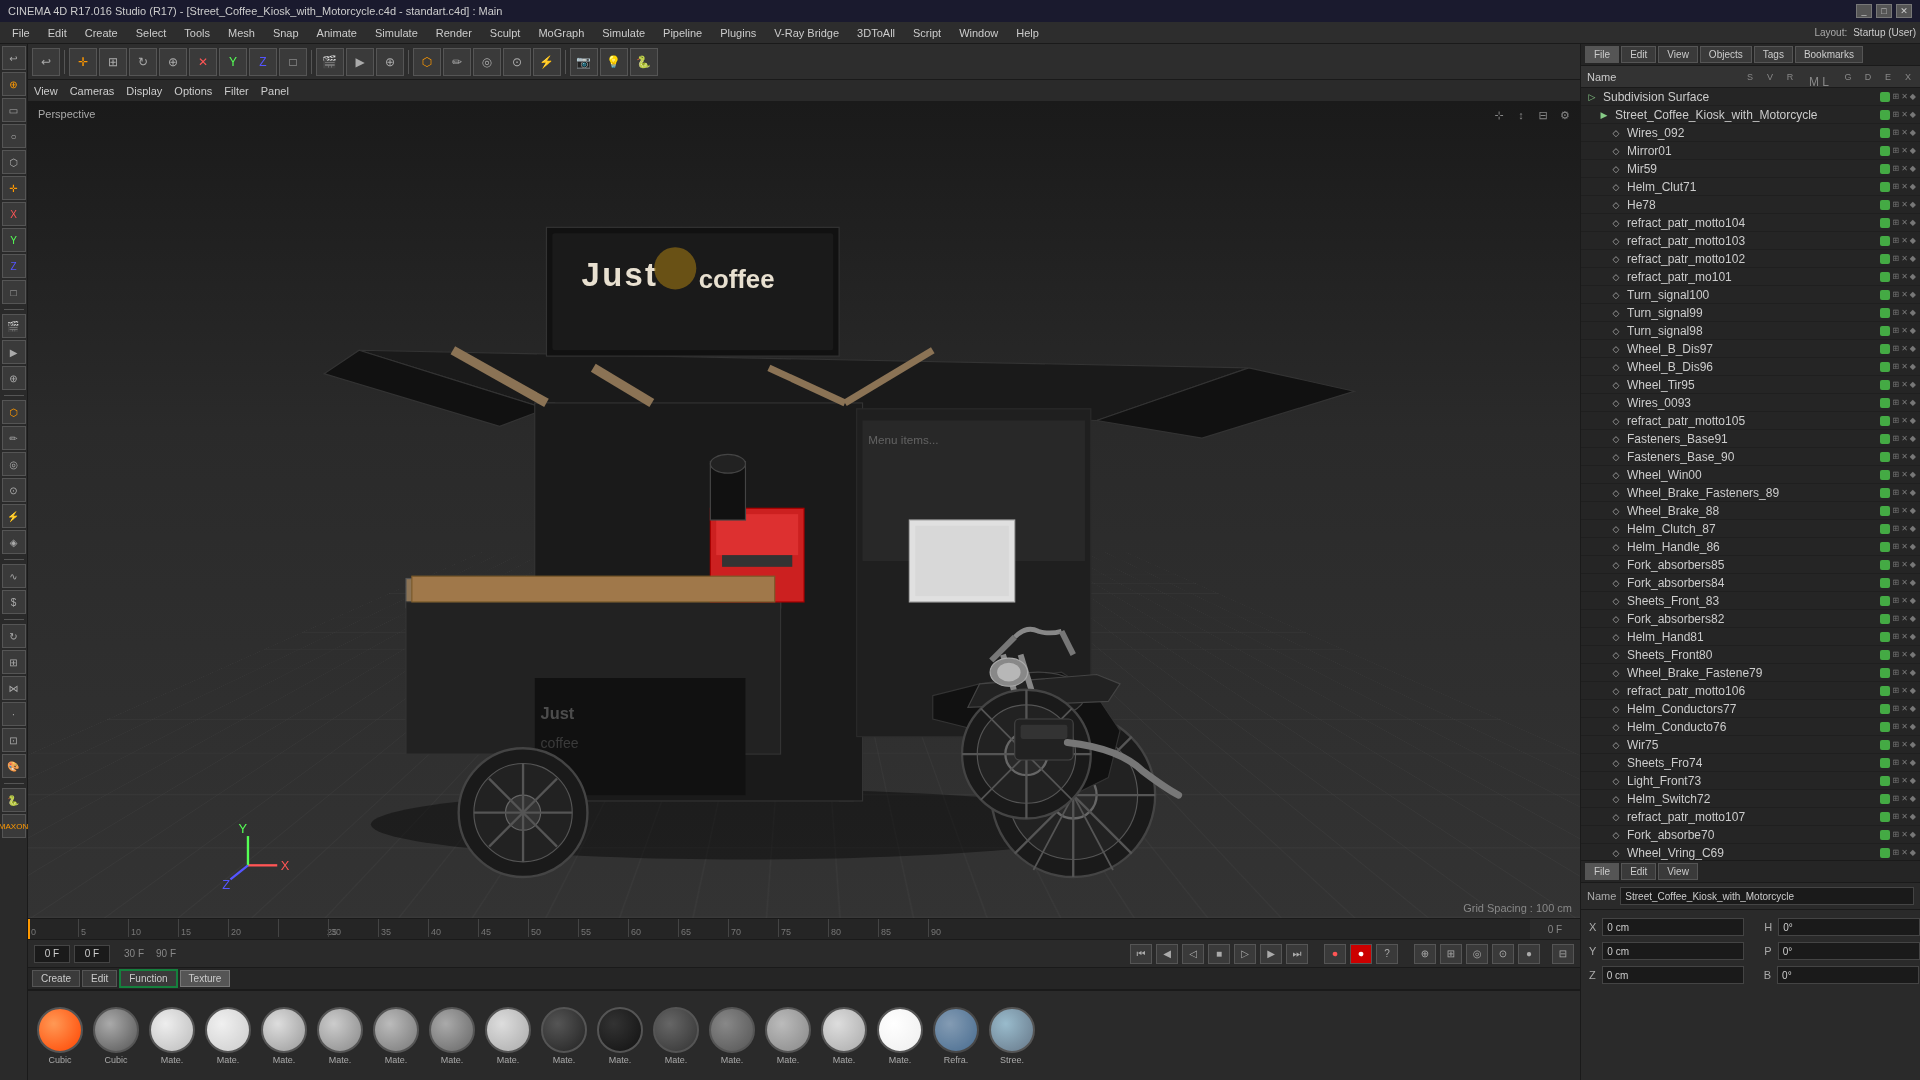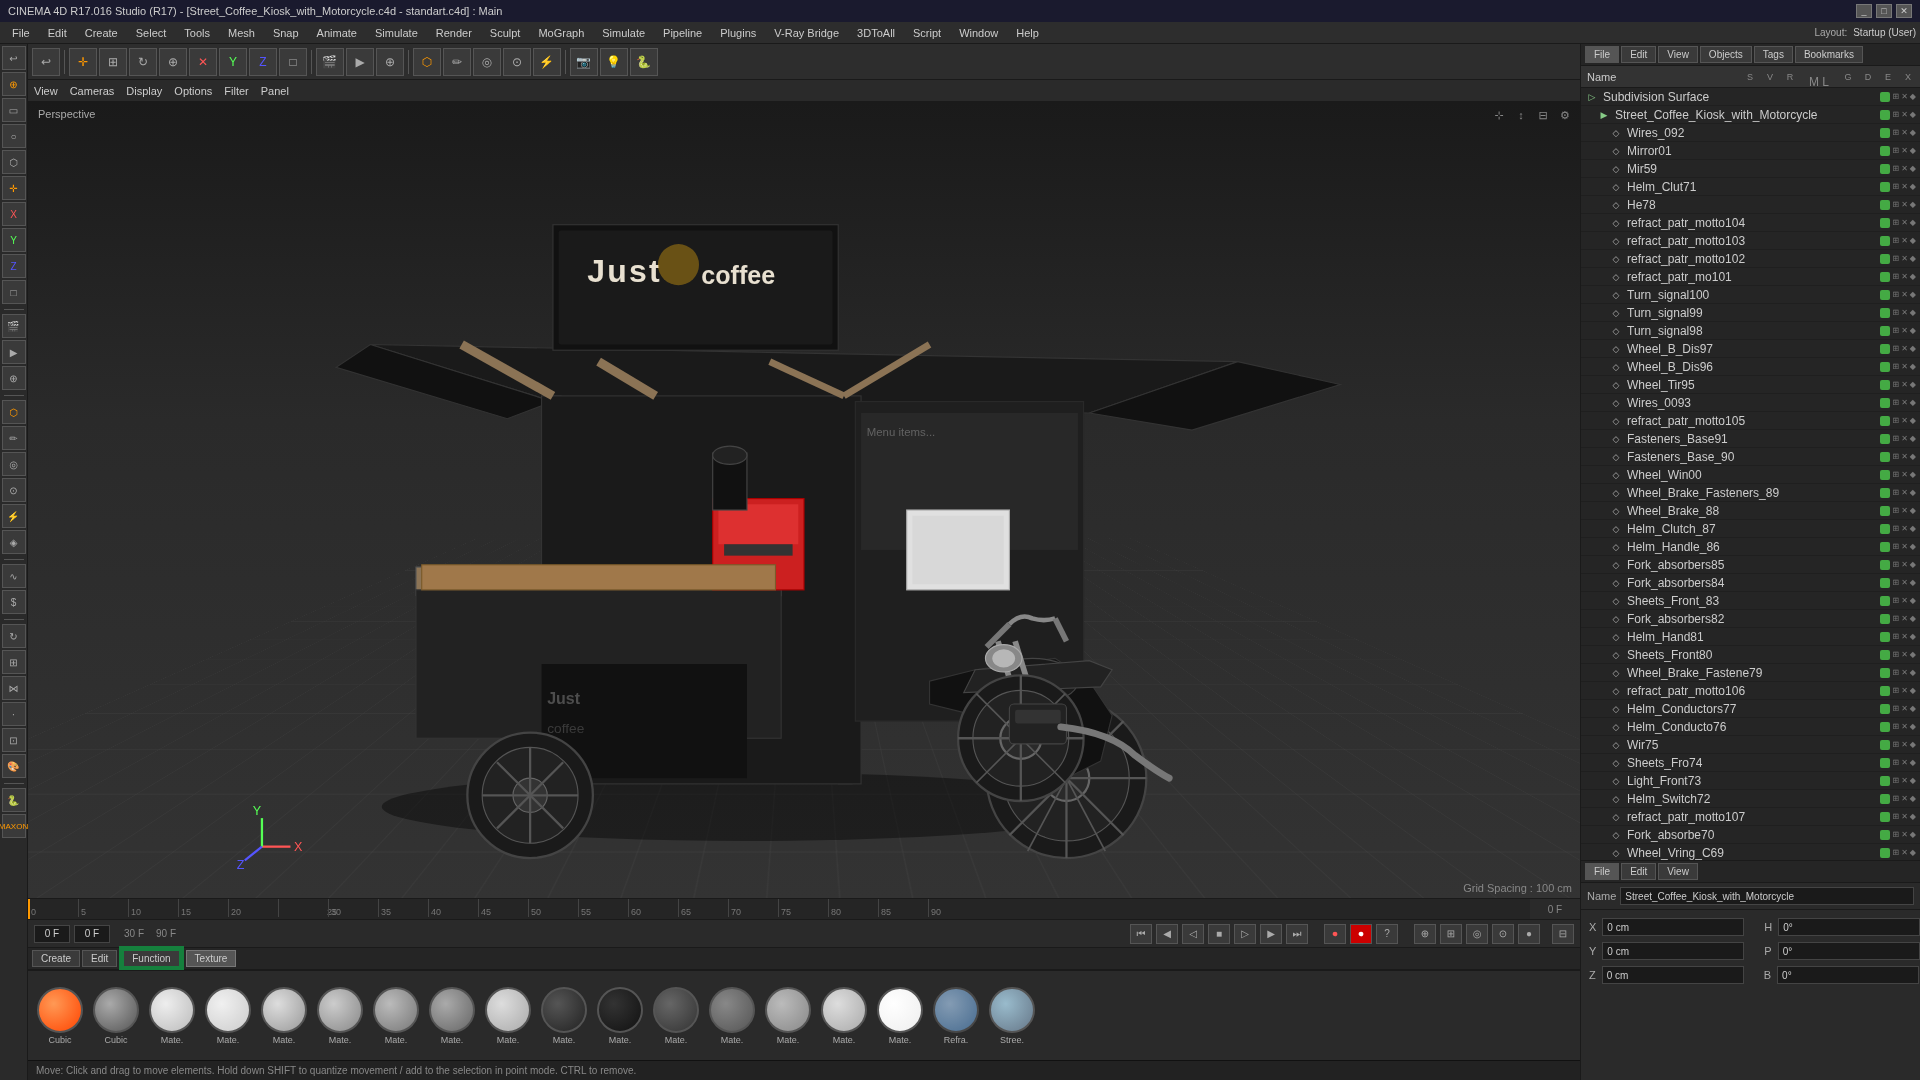--- a/index.html
+++ b/index.html
@@ -780,21 +780,21 @@
       <div class="pb-btn">◎</div>
       <div class="pb-btn">⊙</div>
       <div class="pb-btn">●</div>
       <div style="width:4px;"></div>
       <div class="pb-btn">⊟</div>
     </div>
 
     <div style="height:22px;background:#252525;display:flex;align-items:center;padding:0 4px;gap:2px;border-bottom:1px solid #1a1a1a;">
       <div style="padding:2px 8px;background:#3a3a3a;border:1px solid #555;color:#ccc;cursor:pointer;font-size:10px;">Create</div>
       <div style="padding:2px 8px;background:#3a3a3a;border:1px solid #555;color:#ccc;cursor:pointer;font-size:10px;">Edit</div>
-      <div style="padding:2px 8px;background:#3a3a3a;border:5px solid #15803d;color:#ccc;cursor:pointer;font-size:10px;">Function</div>
+      <div style="padding:2px 8px;background:#3a3a3a;border:2px solid #15803d;color:#ccc;cursor:pointer;font-size:10px;">Function</div>
       <div style="padding:2px 8px;background:#555;border:1px solid #777;color:#ccc;cursor:pointer;font-size:10px;">Texture</div>
     </div>
 
     <div id="material-bar">
       <div class="mat-item">
         <div class="mat-preview" style="background:radial-gradient(circle at 35% 35%, #ff9955, #ff4400);"></div>
         <span class="mat-label">Cubic</span>
       </div>
       <div class="mat-item">
         <div class="mat-preview" style="background:radial-gradient(circle at 35% 35%, #aaa, #555);"></div>
@@ -859,23 +859,20 @@
       <div class="mat-item">
         <div class="mat-preview" style="background:radial-gradient(circle at 35% 35%, #aaccee, #5588bb);opacity:0.7;"></div>
         <span class="mat-label">Refra.</span>
       </div>
       <div class="mat-item">
         <div class="mat-preview" style="background:radial-gradient(circle at 35% 35%, #99bbcc, #667788);"></div>
         <span class="mat-label">Stree.</span>
       </div>
     </div>
 
-    <div id="status-bar">
-      <span>Move: Click and drag to move elements. Hold down SHIFT to quantize movement / add to the selection in point mode. CTRL to remove.</span>
-    </div>
   </div>
 
   <div id="right-panel">
 
     <div id="right-tabs">
       <div class="r-tab active">File</div>
       <div class="r-tab">Edit</div>
       <div class="r-tab">View</div>
       <div class="r-tab">Objects</div>
       <div class="r-tab">Tags</div>

